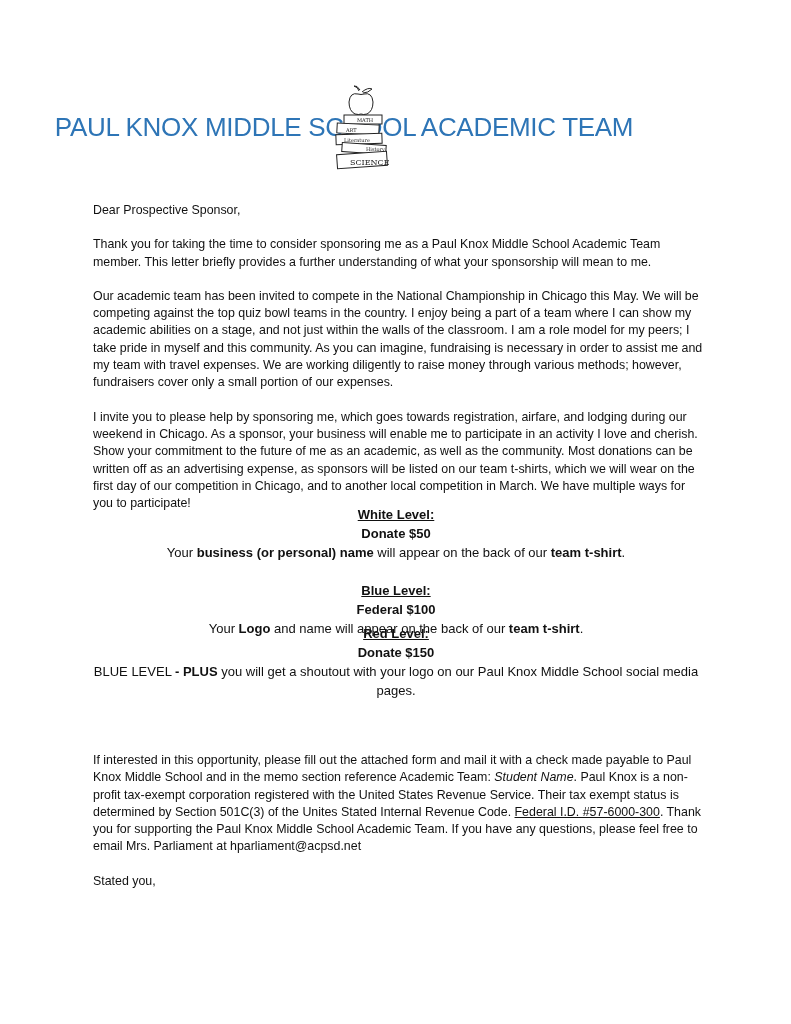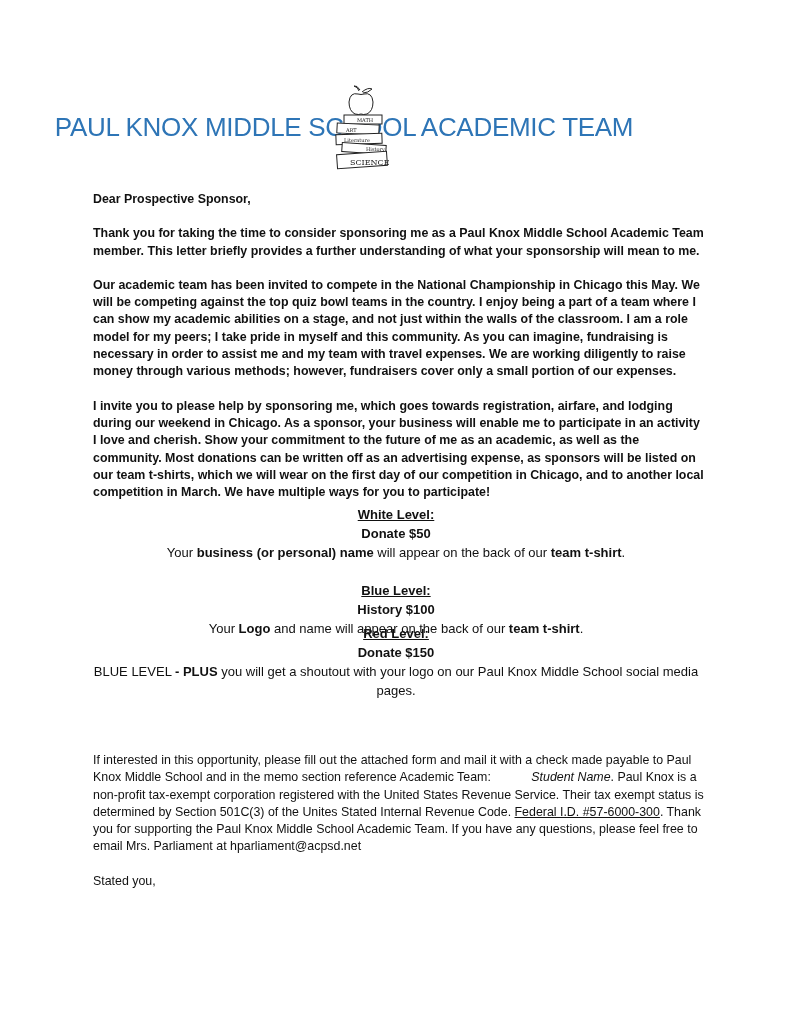--- a/index.html
+++ b/index.html
@@ -7,21 +7,21 @@
          font-family: "Liberation Sans", sans-serif; color: #111; }
   .page { position: absolute; left: 0; top: 0; width: 791px; height: 1024px; }
   .title { position: absolute; left: 0; width: 688px; top: 68px; text-align: center;
            font-size: 26px; color: #2e75b6; letter-spacing: -0.3px; margin-top: 44px; }
   .logo { position: absolute; left: 320px; top: 84px; width: 90px; height: 90px; }
   .body { position: absolute; left: 93px; width: 612px; font-size: 12.4px; line-height: 17.3px; }
   .p { margin: 0; }
   .level { position: absolute; left: 80px; width: 632px; text-align: center; font-size: 13px; line-height: 19px; }
   .u { text-decoration: underline; }
   .b { font-weight: bold; }
-  .i { font-style: italic; margin-left: 37px; }
+  .i { font-style: italic; }
 </style>
 </head>
 <body>
 
 <div class="page">
 
   <div class="title">PAUL KNOX MIDDLE SCHOOL ACADEMIC TEAM</div>
 
   <div class="logo">
     <svg width="90" height="90" viewBox="0 0 90 90">
@@ -38,41 +38,41 @@
       <g font-family="DejaVu Serif, serif" font-size="5" fill="#222">
         <text x="37" y="38">MATH</text>
         <text x="26" y="48">ART</text>
         <text x="24" y="58">Literature</text>
         <text x="46" y="67">History</text>
         <text x="30" y="81" font-size="8">SCIENCE</text>
       </g>
     </svg>
   </div>
 
-  <div class="body" style="top:191px;font-weight:bold;">
+  <div class="body" style="top:202px;">
     <p class="p">Dear Prospective Sponsor,</p>
     <div style="height:17px"></div>
     <p class="p">Thank you for taking the time to consider sponsoring me as a Paul Knox Middle School Academic Team member. This letter briefly provides a further understanding of what your sponsorship will mean to me.</p>
     <div style="height:17px"></div>
     <p class="p">Our academic team has been invited to compete in the National Championship in Chicago this May. We will be competing against the top quiz bowl teams in the country. I enjoy being a part of a team where I can show my academic abilities on a stage, and not just within the walls of the classroom.  I am a role model for my peers; I take pride in myself and this community.  As you can imagine, fundraising is necessary in order to assist me and my team with travel expenses.  We are working diligently to raise money through various methods; however, fundraisers cover only a small portion of our expenses.</p>
     <div style="height:17px"></div>
     <p class="p">I invite you to please help by sponsoring me, which goes towards registration, airfare, and lodging during our weekend in Chicago. As a sponsor, your business will enable me to participate in an activity I love and cherish.  Show your commitment to the future of me as an academic, as well as the community. Most donations can be written off as an advertising expense, as sponsors will be listed on our team t-shirts, which we will wear on the first day of our competition in Chicago, and to another local competition in March. We have multiple ways for you to participate!</p>
   </div>
 
   <div class="level" style="top:505px;">
     <div class="b u">White Level:</div>
     <div class="b">Donate $50</div>
     <div>
       <span>Your </span><span class="b">business (or personal) name</span><span> will appear on the back of our </span><span class="b">team t-shirt</span><span>.</span>
     </div>
   </div>
 
   <div class="level" style="top:581px;">
     <div class="b u">Blue Level:</div>
-    <div class="b">History $100</div>
+    <div class="b">Federal $100</div>
     <div>
       <span>Your </span><span class="b">Logo</span><span> and name will appear on the back of our </span><span class="b">team t-shirt</span><span>.</span>
     </div>
   </div>
 
   <div class="level" style="top:624px;">
     <div class="b u">Red Level:</div>
     <div class="b">Donate $150</div>
     <div style="padding:0 10px;">
       <span>BLUE LEVEL </span><span class="b">- PLUS</span><span> you will get a shoutout with your logo on our Paul Knox Middle School social media pages.</span>

